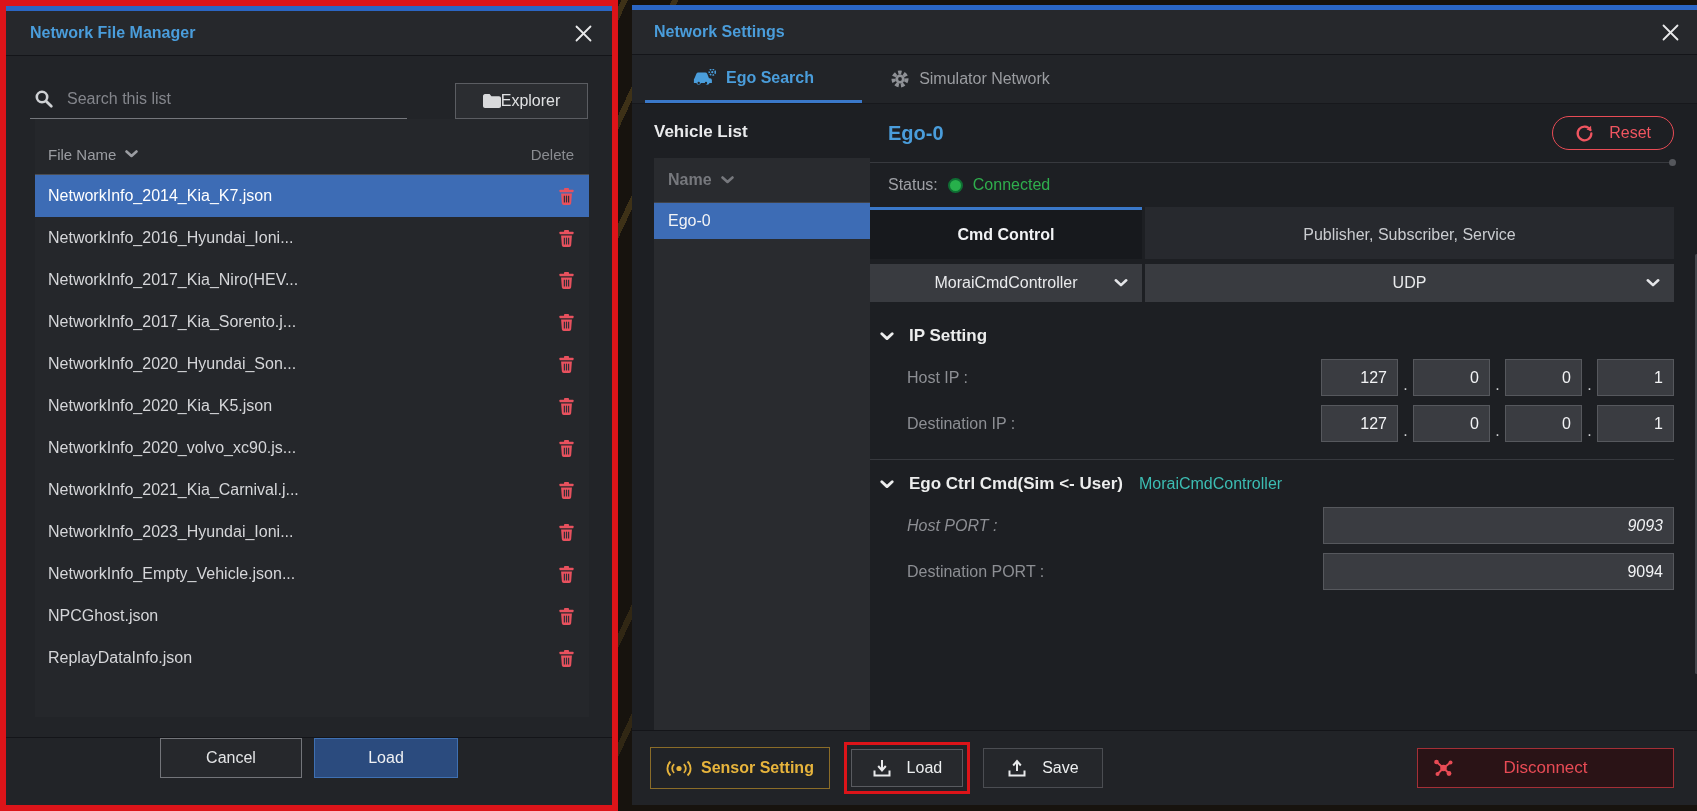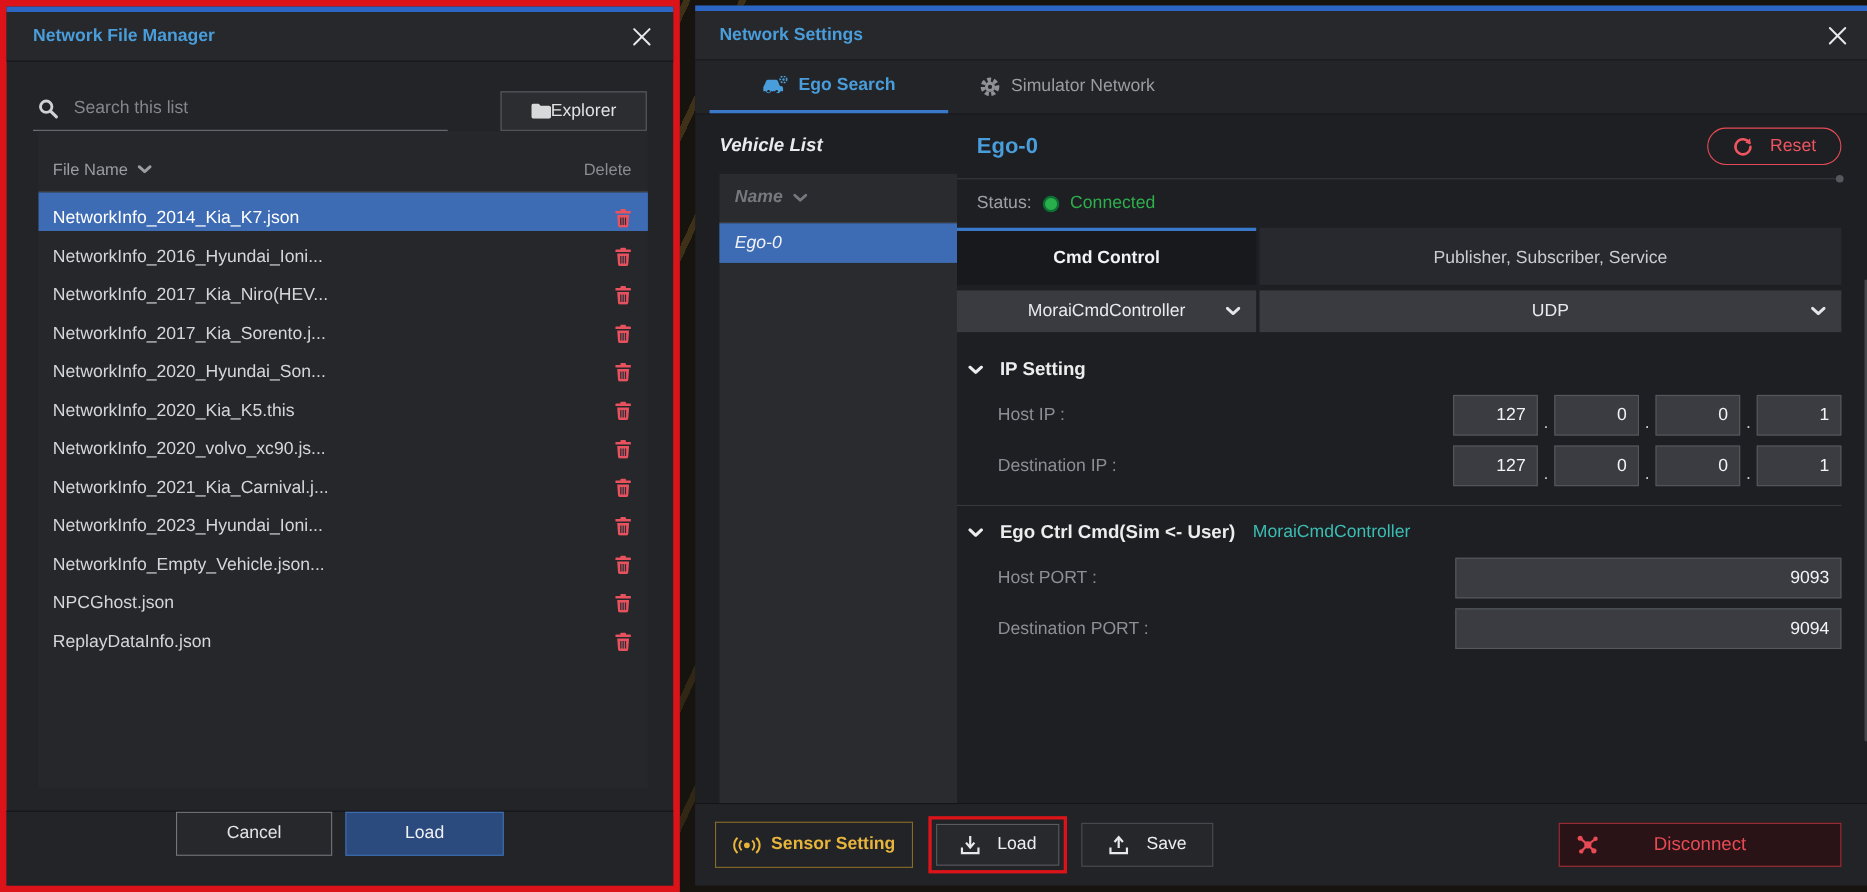--- a/index.html
+++ b/index.html
@@ -29,40 +29,40 @@
   #search-field input{background:transparent;border:none;outline:none;color:#e4e5e7;font-size:16px;
     width:100%;font-family:inherit;}
   #search-field input::placeholder{color:#84868c;}
   #explorer-btn{width:133px;height:36px;box-sizing:border-box;border:1px solid #5b5d62;background:#2b2d31;
     display:flex;align-items:center;justify-content:center;color:#e0e1e3;font-size:16px;cursor:pointer;}
   #file-list{margin:0 23px 20px 29px;flex:1;min-height:0;background:#25272b;display:flex;flex-direction:column;}
   #file-list-header{height:40px;flex:none;display:flex;align-items:center;padding:0 15px 0 13px;
     border-bottom:1px solid #4b4d52;margin-top:15px;}
   #file-col-label{color:#9b9da2;font-size:15px;display:flex;align-items:center;gap:9px;}
   #delete-col-label{margin-left:auto;color:#8a8c91;font-size:15px;}
-  .file-row{height:23px;flex:none;display:flex;align-items:center;padding:12px 15px 0 13px;
+  .file-row{height:42px;flex:none;display:flex;align-items:center;padding:0 15px 0 13px;
     color:#d5d6d9;font-size:16px;cursor:pointer;}
   .file-row .fname{flex:1;white-space:nowrap;overflow:hidden;}
   .file-row.selected{background:#3d6cb5;color:#ffffff;}
   .lp-footer{flex:none;height:67px;border-top:1px solid #141519;display:flex;
     justify-content:center;gap:12px;background:#222428;}
   #cancel-btn{width:142px;height:40px;box-sizing:border-box;border:1px solid #73757a;background:#26282c;
     color:#e3e4e6;font-size:16px;display:flex;align-items:center;justify-content:center;cursor:pointer;}
   #load-btn-left{width:144px;height:40px;box-sizing:border-box;border:1px solid #3f70b2;background:#2b4b7e;
     color:#f0f1f3;font-size:16px;display:flex;align-items:center;justify-content:center;cursor:pointer;}
 
   
   #right-panel{position:absolute;left:632px;top:5px;width:1067px;height:800px;background:#1d1f23;
     display:flex;flex-direction:column;box-sizing:border-box;}
   #rp-tabbar{height:48px;flex:none;background:#222428;display:flex;padding-left:13px;border-bottom:1px solid #17181c;}
   .rp-tab{width:217px;display:flex;align-items:center;justify-content:center;gap:10px;font-size:16px;
     color:#9b9da1;cursor:pointer;box-sizing:border-box;}
   .rp-tab.active{color:#4a9ddb;border-bottom:3px solid #3a78c9;font-weight:bold;}
   #rp-content{flex:1;min-height:0;display:flex;}
-  #vehicle-col{width:238px;flex:none;box-sizing:border-box;padding:18px 0 0 22px;display:flex;flex-direction:column;font-style:italic;}
+  #vehicle-col{width:238px;flex:none;box-sizing:border-box;padding:18px 0 0 22px;display:flex;flex-direction:column;}
   #vehicle-col-title{color:#e9eaec;font-size:17px;font-weight:bold;flex:none;}
   #vehicle-box{margin-top:16px;width:216px;background:#292b2f;flex:1;display:flex;flex-direction:column;}
   #vehicle-name-header{height:44px;flex:none;display:flex;align-items:center;gap:9px;padding:0 14px;
     color:#76787d;font-size:16px;font-weight:bold;border-bottom:1px solid #404248;}
   .vehicle-row{height:36px;flex:none;display:flex;align-items:center;padding:0 14px;color:#f2f3f5;
     font-size:16px;cursor:pointer;}
   .vehicle-row.selected{background:#3d6cb5;}
   #settings{flex:1;min-width:0;box-sizing:border-box;padding:0 25px 0 0;display:flex;flex-direction:column;position:relative;}
   #settings-headrow{height:58px;flex:none;display:flex;align-items:center;justify-content:space-between;
     padding-left:18px;}
@@ -222,21 +222,21 @@
               <rect x="0.4" y="1.7" width="13.2" height="2.2" rx="0.5" fill="#e8515e"></rect>
               <path d="M1.9 5.2h10.2l-.72 9.1a1.75 1.75 0 0 1-1.75 1.6H4.37a1.75 1.75 0 0 1-1.75-1.6L1.9 5.2z" fill="#e8515e"></path>
               <g stroke="#2b2e36" stroke-width="1.1">
                 <line x1="5" y1="7.2" x2="5" y2="13.6"></line>
                 <line x1="7" y1="7.2" x2="7" y2="13.6"></line>
                 <line x1="9" y1="7.2" x2="9" y2="13.6"></line>
               </g>
             </svg></span>
         </div>
         <div class="file-row">
-          <span class="fname">NetworkInfo_2020_Kia_K5.this</span>
+          <span class="fname">NetworkInfo_2020_Kia_K5.json</span>
           <span class="chev"><svg width="15" height="17" viewBox="0 0 14 16">
               <rect x="4.6" y="0" width="4.8" height="2.4" rx="1" fill="#e8515e"></rect>
               <rect x="0.4" y="1.7" width="13.2" height="2.2" rx="0.5" fill="#e8515e"></rect>
               <path d="M1.9 5.2h10.2l-.72 9.1a1.75 1.75 0 0 1-1.75 1.6H4.37a1.75 1.75 0 0 1-1.75-1.6L1.9 5.2z" fill="#e8515e"></path>
               <g stroke="#2b2e36" stroke-width="1.1">
                 <line x1="5" y1="7.2" x2="5" y2="13.6"></line>
                 <line x1="7" y1="7.2" x2="7" y2="13.6"></line>
                 <line x1="9" y1="7.2" x2="9" y2="13.6"></line>
               </g>
             </svg></span>
@@ -480,21 +480,21 @@
       <div class="section-head" style="margin-top:14px;">
         <span class="chev">
           <svg width="14" height="9" viewBox="0 0 14 9">
               <path d="M1.8 1.8 L7 6.6 L12.2 1.8" fill="none" stroke="#eceded" stroke-width="2.8" stroke-linecap="round" stroke-linejoin="round"></path>
             </svg>
         </span>
         <span class="section-title">Ego Ctrl Cmd(Sim &lt;- User)</span>
         <span class="section-sub">MoraiCmdController</span>
       </div>
 
-      <div class="form-row" style="margin-top:13px;">
+      <div class="form-row" style="margin-top:13px;font-style:italic;">
         <span class="form-label">Host PORT :</span>
         <div class="port-input">9093</div>
       </div>
       <div class="form-row" style="margin-top:9px;">
         <span class="form-label">Destination PORT :</span>
         <div class="port-input">9094</div>
       </div>
 
       <div id="rp-scrollbar"></div>
     </div>

